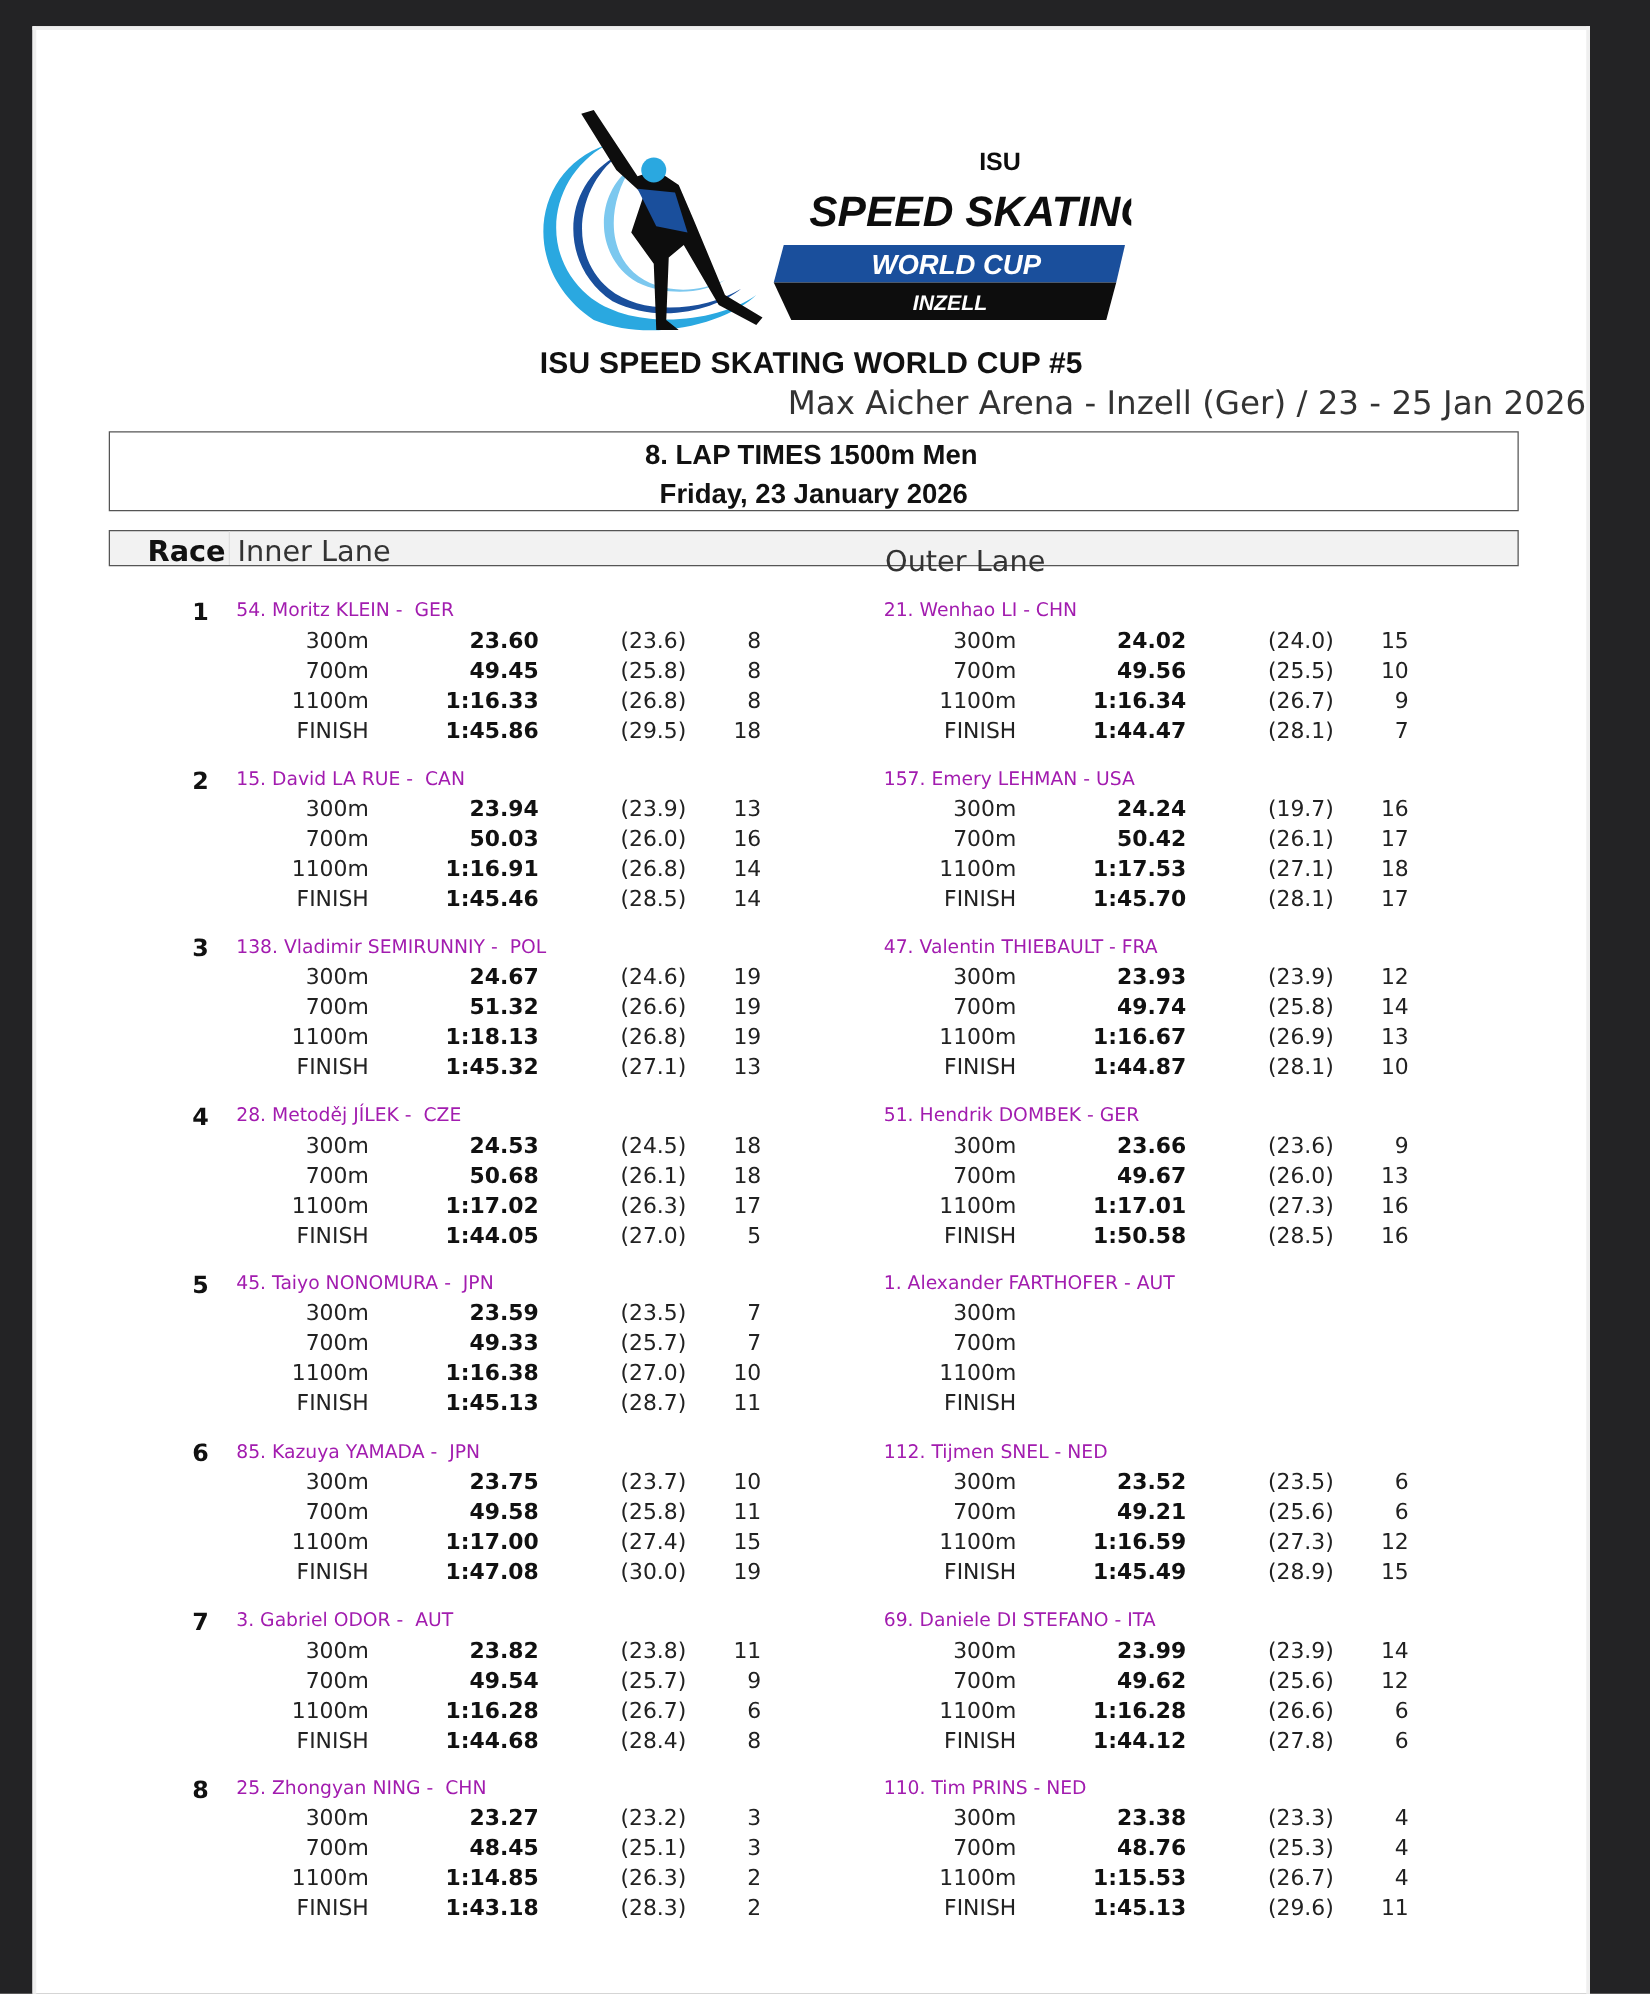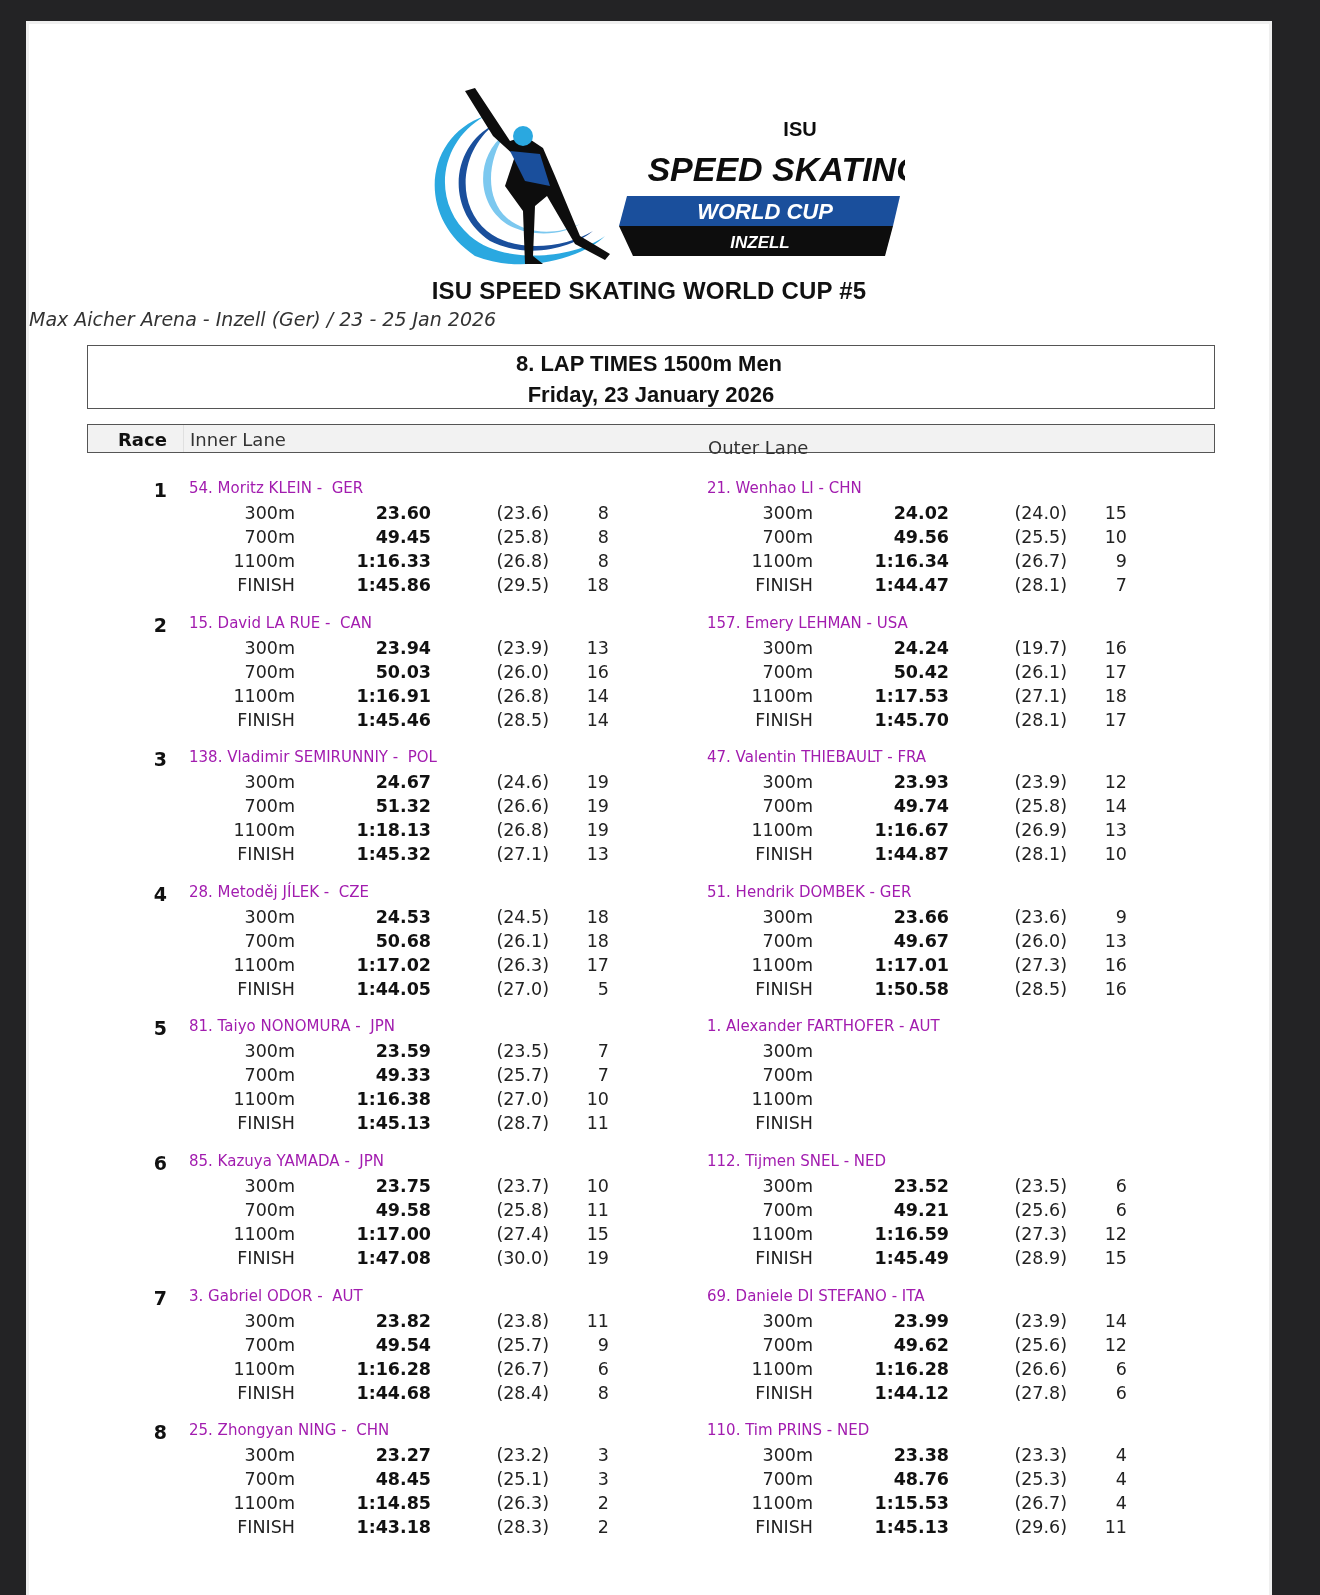--- a/index.html
+++ b/index.html
@@ -22,35 +22,35 @@
   .logo {
     position: absolute; left: 386px; top: 62px; width: 490px; height: 180px;
   }
   .title {
     position: absolute; left: 0; right: 0; top: 253px;
     text-align: center; font-family: "Liberation Sans", sans-serif;
     font-weight: bold; font-size: 24px; color: #111; letter-spacing: 0.2px;
   }
   .subtitle {
     position: absolute; left: 0; right: 0; top: 284px;
-    text-align: left; font-family: "DejaVu Sans", sans-serif;
-    font-size: 19px; color: #333; font-style: italic;
+    text-align: right; font-family: "DejaVu Sans", sans-serif;
+    font-size: 26px; color: #333;
   }
   .event-box {
     position: absolute; left: 58px; top: 321px; width: 1128px; height: 64px;
     border: 1.5px solid #555; box-sizing: border-box;
     text-align: center; font-family: "Liberation Sans", sans-serif; font-weight: bold;
     font-size: 22px; color: #111;
   }
   .event-box .l1 { position: absolute; left: 0; right: 4px; top: 5px; }
   .event-box .l2 { position: absolute; left: 0; right: 0; top: 36px; }
   .col-header {
     position: absolute; left: 58px; top: 400px; width: 1128px; height: 29px;
     border: 1.5px solid #555; box-sizing: border-box; background: #f2f2f2;
-    font-size: 18px; color: #333;
+    font-size: 23px; color: #333;
   }
   .col-header .race { position: absolute; left: 30px; top: 4px; font-weight: bold; color: #111; }
   .col-header .sep { position: absolute; left: 95px; top: 0; bottom: 0; width: 1px; background: #e0e0e0; }
   .col-header .inner { position: absolute; left: 102px; top: 4px; }
   .col-header .outer { position: absolute; left: 620px; top: 12px; }
 
   .race-block { position: absolute; left: 0; width: 100%; height: 130px; }
   .race-num {
     position: absolute; left: 113px; top: 0; width: 25px; text-align: right;
     font-weight: bold; font-size: 19px; color: #111;
@@ -330,21 +330,21 @@
             <span class="dist">FINISH</span>
             <span class="time">1:50.58</span>
             <span class="lap">(28.5)</span>
             <span class="rank">16</span>
           </div>
         </div>
       </div>
       <div class="race-block" style="top: 993.4px;">
         <div class="race-num">5</div>
         <div class="lane inner">
-          <div class="skater">81. Taiyo NONOMURA -  JPN</div>
+          <div class="skater">45. Taiyo NONOMURA -  JPN</div>
           <div class="split" style="top: 24px;">
             <span class="dist">300m</span>
             <span class="time">23.59</span>
             <span class="lap">(23.5)</span>
             <span class="rank">7</span>
           </div>
           <div class="split" style="top: 48px;">
             <span class="dist">700m</span>
             <span class="time">49.33</span>
             <span class="lap">(25.7)</span>

